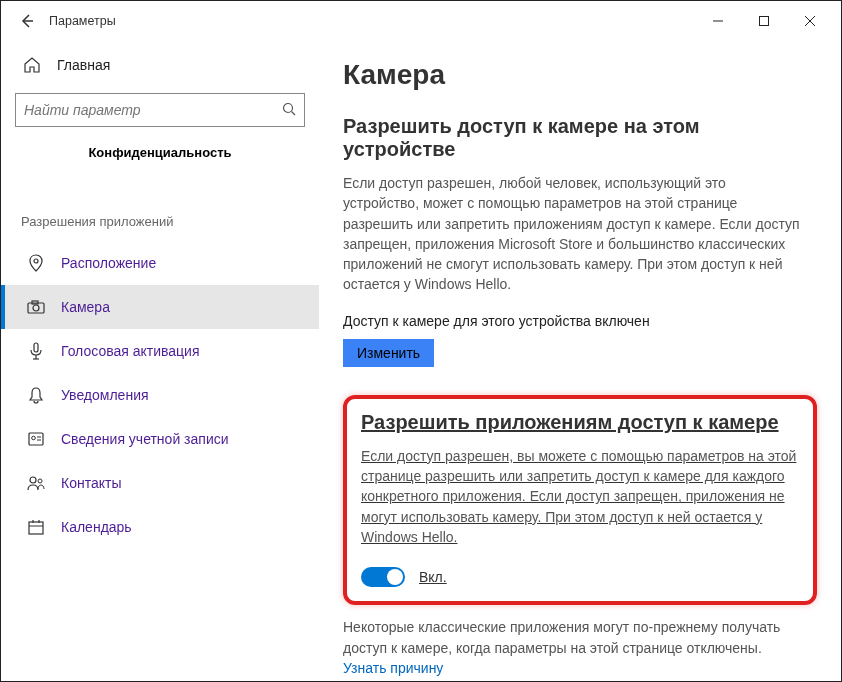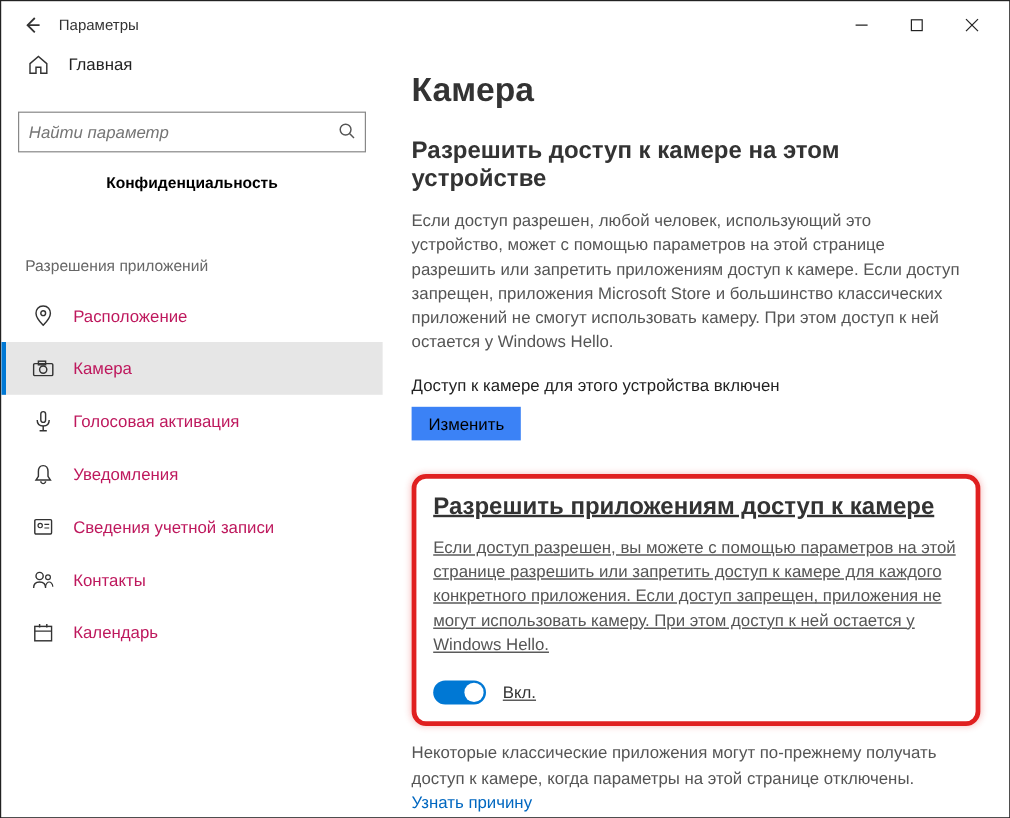--- a/index.html
+++ b/index.html
@@ -26,21 +26,21 @@
   .app-title { font-size: 12.5px; color: #333; margin-left: 4px; }
   .win-controls { margin-left: auto; display: flex; }
   .win-btn { width: 46px; height: 32px; display: flex; align-items: center; justify-content: center; }
   .columns { display: flex; height: calc(100% - 40px); }
   .sidebar {
     width: 318px;
     padding: 4px 0 0 0;
     overflow: hidden;
   }
   .home-row {
-    display: flex; 
+    display: flex; align-items: center;
     height: 40px; padding: 0 20px;
     font-size: 14px; color: #222;
   }
   .home-row .icon { width: 22px; margin-right: 14px; display: flex; justify-content: center; }
   .search-box {
     margin: 8px 14px 14px 14px;
     border: 1px solid #888;
     height: 34px;
     display: flex; align-items: center;
     padding: 0 8px;
@@ -56,21 +56,21 @@
     padding: 4px 20px 18px 20px;
     text-align: center;
   }
   .section-label {
     font-size: 13px; color: #666;
     padding: 36px 20px 12px 20px;
   }
   .nav-item {
     display: flex; align-items: center;
     height: 44px; padding: 0 20px;
-    font-size: 14px; color: #be185d;
+    font-size: 14px; color: #4c1d95;
     border-left: 4px solid transparent;
   }
   .nav-item .icon { width: 22px; margin-right: 14px; display: flex; justify-content: center; color: #333; }
   .nav-item.active {
     background: #e6e6e6;
     border-left: 4px solid #0078d4;
   }
   .main {
     flex: 1;
     padding: 18px 24px 0 24px;

